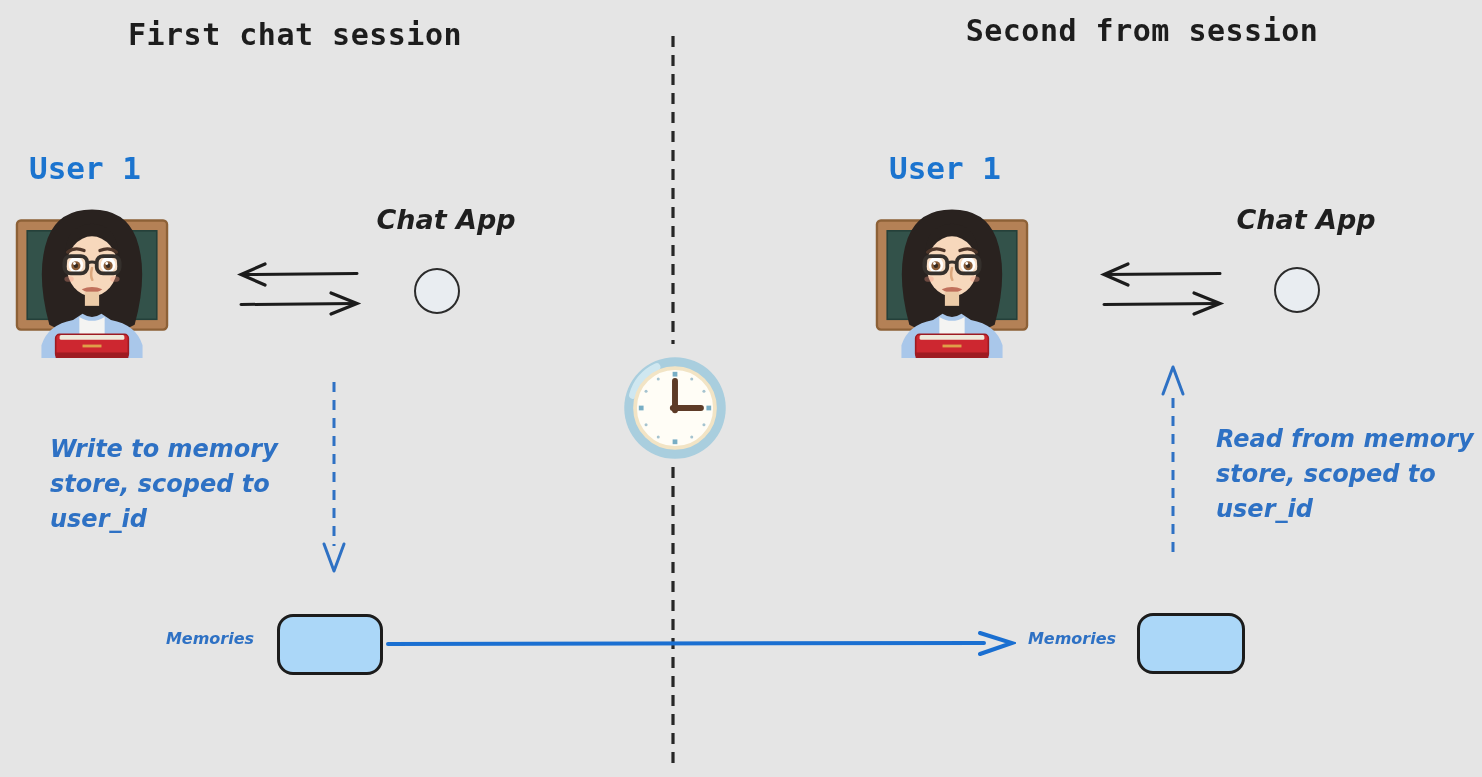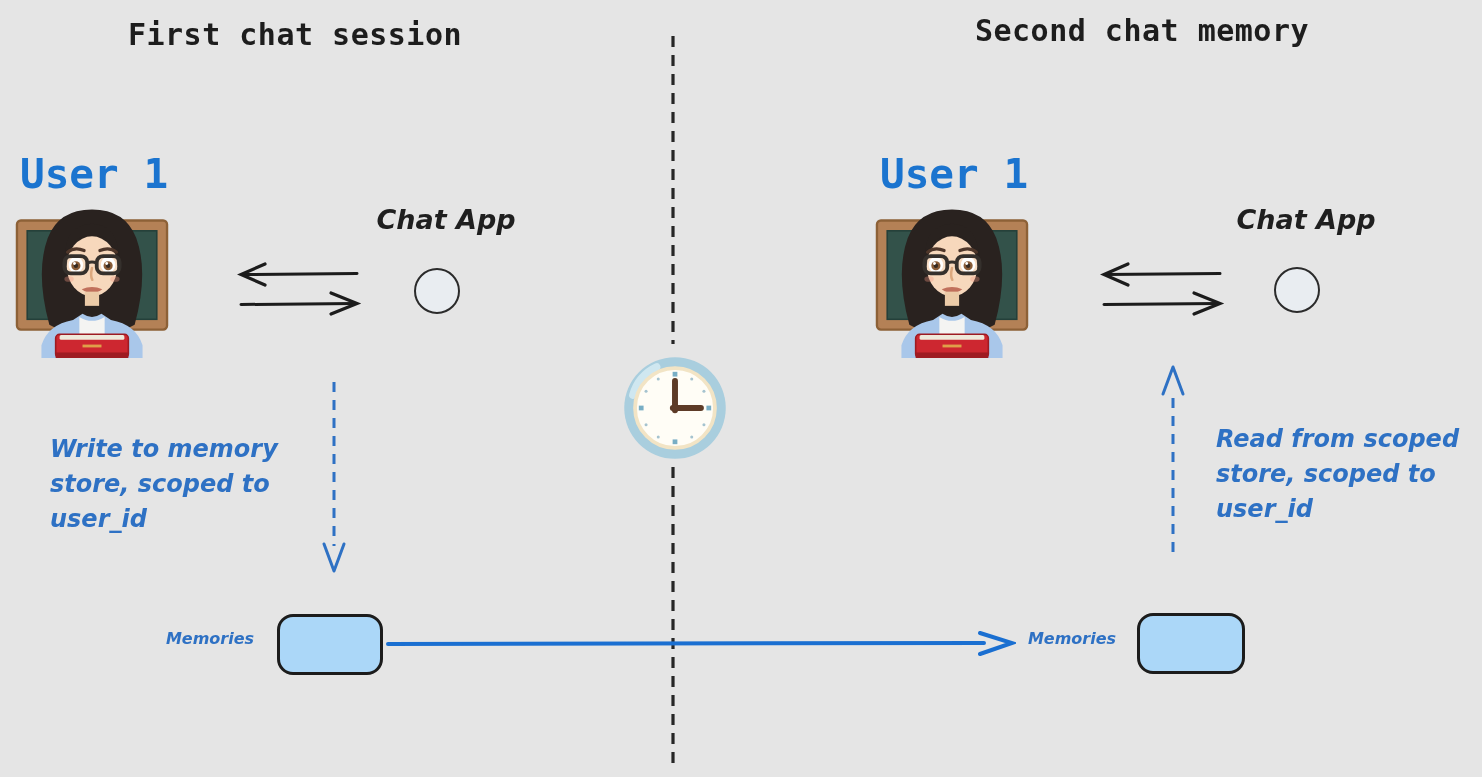--- a/index.html
+++ b/index.html
@@ -8,21 +8,21 @@
     overflow:hidden;font-family:"DejaVu Sans",sans-serif;
   }
   .abs{position:absolute;}
   .session-title{
     font-family:"DejaVu Sans Mono","Liberation Mono",monospace;
     font-weight:700;font-size:30px;color:#1d1d1d;text-align:center;
     letter-spacing:0.5px;white-space:nowrap;
   }
   .user-label{
     font-family:"DejaVu Sans Mono","Liberation Mono",monospace;
-    font-weight:700;font-size:41px;color:#1b74cf;text-align:center;white-space:nowrap;
+    font-weight:700;font-size:31px;color:#1b74cf;text-align:center;white-space:nowrap;
   }
   .hand{font-family:"DejaVu Sans","Liberation Sans",sans-serif;font-style:italic;font-weight:600;}
   .app-label{font-size:27px;color:#1f1f1f;text-align:center;white-space:nowrap;}
   .note{
     font-size:24px;color:#2e71c4;text-align:left;line-height:35px;white-space:nowrap;
   }
   .memories-label{font-size:16px;color:#2e71c4;text-align:center;white-space:nowrap;}
   .memory-box{
     width:100px;height:55px;background:#abd7f8;border:3px solid #1c1c1c;border-radius:16px;
   }
@@ -30,21 +30,21 @@
     width:42px;height:42px;border-radius:50%;background:#e9edf1;border:2.5px solid #2b2b2b;
   }
   svg{display:block;}
 </style>
 </head>
 <body>
 
 <div id="canvas">
 
   <div class="abs session-title" style="left:105px;top:17px;width:380px;">First chat session</div>
-  <div class="abs session-title" style="left:947px;top:13px;width:390px;">Second chat memory</div>
+  <div class="abs session-title" style="left:947px;top:13px;width:390px;">Second from session</div>
 
   <svg class="abs" style="left:668px;top:0;" width="10" height="777" viewBox="0 0 10 777">
     <line x1="5" y1="36" x2="5" y2="344" stroke="#262626" stroke-width="3.2" stroke-dasharray="11 8"></line>
     <line x1="5" y1="467" x2="5" y2="763" stroke="#262626" stroke-width="3.2" stroke-dasharray="11 8"></line>
   </svg>
 
   <svg class="abs" style="left:621px;top:354px;" width="108" height="108" viewBox="0 0 100 100">
     <circle cx="50" cy="50" r="47" fill="#a9cede"></circle>
     <path d="M11 38 A41 41 0 0 1 33 12" stroke="#cfe7f0" stroke-width="7" fill="none" stroke-linecap="round"></path>
     <circle cx="50" cy="50" r="37" fill="#fffdf6" stroke="#f2e4c5" stroke-width="3.5"></circle>
@@ -173,21 +173,21 @@
   </svg>
 
   <div class="abs app-circle" style="left:1274px;top:267px;"></div>
 
   <svg class="abs" style="left:1159px;top:364px;" width="28" height="196" viewBox="0 0 28 196">
     <path d="M4 30 L14 3 L24 30" fill="none" stroke="#2e71c4" stroke-width="3" stroke-linecap="round" stroke-linejoin="round"></path>
     <line x1="14" y1="34" x2="14" y2="192" stroke="#2e71c4" stroke-width="3" stroke-dasharray="10 8"></line>
   </svg>
 
   <div class="abs hand note" style="left:1216px;top:422px;width:264px;">
-    <div>Read from scoped</div>
+    <div>Read from memory</div>
     <div>store, scoped to</div>
     <div>user_id</div>
   </div>
 
   <div class="abs hand memories-label" style="left:1020px;top:629px;width:104px;">Memories</div>
   <div class="abs memory-box" style="left:1137px;top:613px;width:102px;"></div>
 
 </div>
 
 </body></html>

